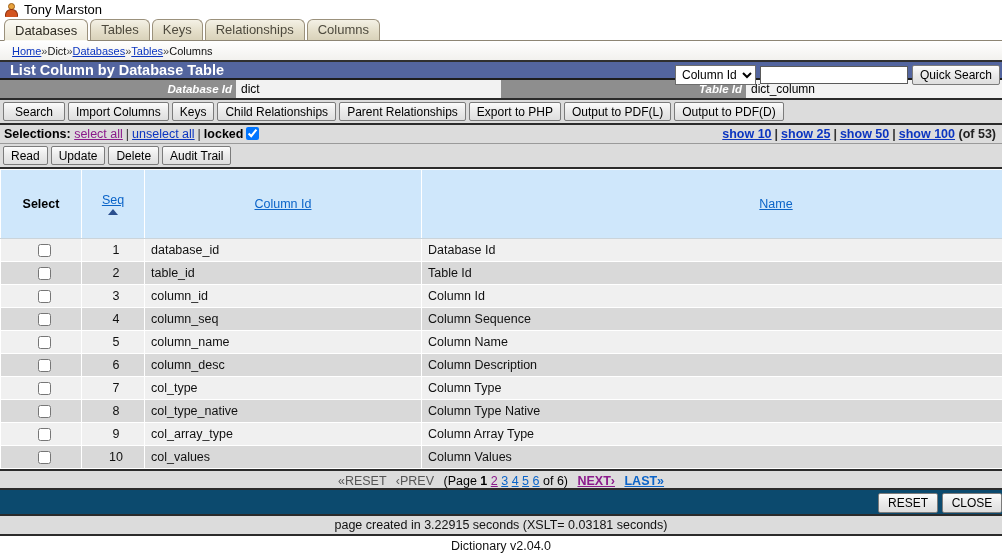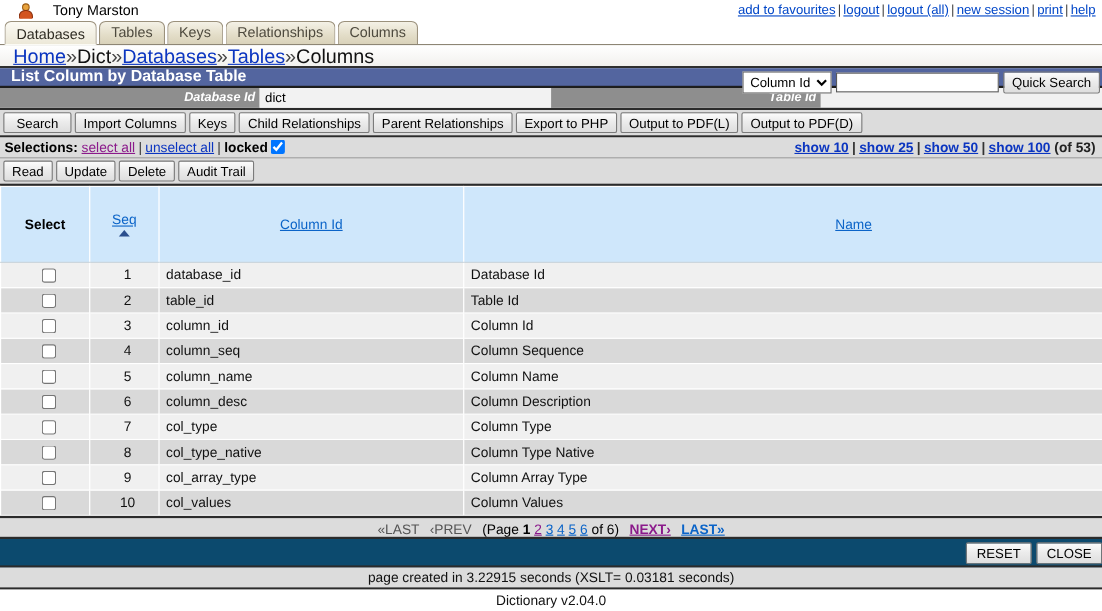--- a/index.html
+++ b/index.html
@@ -20,24 +20,24 @@
   a { text-decoration: underline; }
 
   
   .topbar {
     height: 19px;
     position: relative;
     padding: 0 4px;
   }
   .user-block {
     position: absolute;
-    left: 16px; top: 1px;
+    left: 4px; top: 1px;
     display: flex;
     align-items: center;
-    gap: 17px;
+    gap: 5px;
   }
   .avatar {
     width: 15px; height: 16px;
     position: relative;
     display: inline-block;
   }
   .avatar .head {
     position: absolute;
     left: 4px; top: 1px;
     width: 7px; height: 7px;
@@ -106,21 +106,21 @@
     height: 22px;
     line-height: 21px;
     border-bottom: 1px solid #fbfaf4;
   }
 
   
   .breadcrumb {
     height: 21px;
     line-height: 21px;
     padding-left: 12px;
-    font-size: 18px;
+    font-size: 11px;
     background: linear-gradient(to bottom,#ffffff 0%, #f2f1ee 100%);
     border-bottom: 2px solid #2f2f2f;
     color: #000;
     box-sizing: border-box;
   }
   .breadcrumb a { color: #0b35c0; }
   .breadcrumb .sep { color: #444; }
   .breadcrumb .current { color: #111; }
 
   
@@ -352,23 +352,20 @@
 <div id="page">
 
   <div class="topbar">
     <div class="user-block">
       <span class="avatar">
         <span class="head"></span>
           <span class="body"></span>
       </span>
       <span class="username">Tony Marston</span>
     </div>
-    <div class="toplinks">
-      <a href="#">add to favourites</a><span class="sep">|</span><a href="#">logout</a><span class="sep">|</span><a href="#">logout (all)</a><span class="sep">|</span><a href="#">new session</a><span class="sep">|</span><a href="#">print</a><span class="sep">|</span><a href="#">help</a>
-    </div>
   </div>
 
   <div class="tabrow">
     <span class="tab active">Databases</span><span class="tab">Tables</span><span class="tab">Keys</span><span class="tab">Relationships</span><span class="tab">Columns</span>
   </div>
 
   <div class="breadcrumb">
     <a href="#">Home</a><span class="sep">»</span><span class="current">Dict</span><span class="sep">»</span><a href="#">Databases</a><span class="sep">»</span><a href="#">Tables</a><span class="sep">»</span><span class="current">Columns</span>
   </div>
 
@@ -383,20 +380,21 @@
     </div>
   </div>
 
   <div class="keyrow">
     <div class="half">
       <div class="key-label">Database Id</div>
       <div class="key-value">dict</div>
     </div>
     <div class="half">
       <div class="key-label">Table Id</div>
+      <div class="key-value">dict_column</div>
     </div>
   </div>
 
   <div class="btnrow row1">
     <button class="btn">Search</button><button class="btn">Import Columns</button><button class="btn">Keys</button><button class="btn">Child Relationships</button><button class="btn">Parent Relationships</button><button class="btn">Export to PHP</button><button class="btn">Output to PDF(L)</button><button class="btn">Output to PDF(D)</button>
   </div>
 
   <div class="selrow">
     <span class="lbl">Selections:</span>
     <a href="#" class="visited">select all</a><span class="sep">|</span><a href="#" class="fresh">unselect all</a><span class="sep">|</span><span class="lockwrap">locked</span><input type="checkbox" checked="" style="">
@@ -486,21 +484,21 @@
         <tr class="even">
           <td class="c-select"><input type="checkbox" style=""></td>
           <td class="c-seq">10</td>
           <td class="c-colid">col_values</td>
           <td class="c-name">Column Values</td>
         </tr>
       </tbody>
   </table>
 
   <div class="pagerow">
-    <span class="dim">«LAST</span>
+    <span class="dim">«RESET</span>
     <span class="grp"></span>
     <span class="dim">‹PREV</span>
     <span class="grp"></span>
     <span>(Page</span>
     <span class="curpage">1</span>
     <a href="#" class="visited">2</a>
     <a href="#" class="fresh">3</a>
     <a href="#" class="fresh">4</a>
     <a href="#" class="fresh">5</a>
     <a href="#" class="fresh">6</a>

